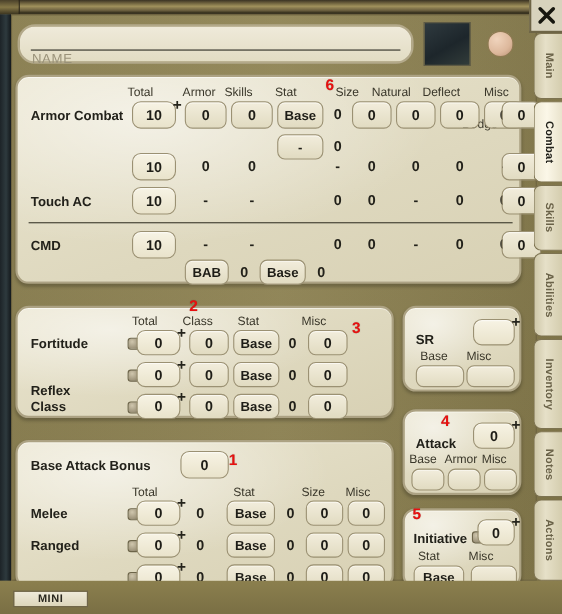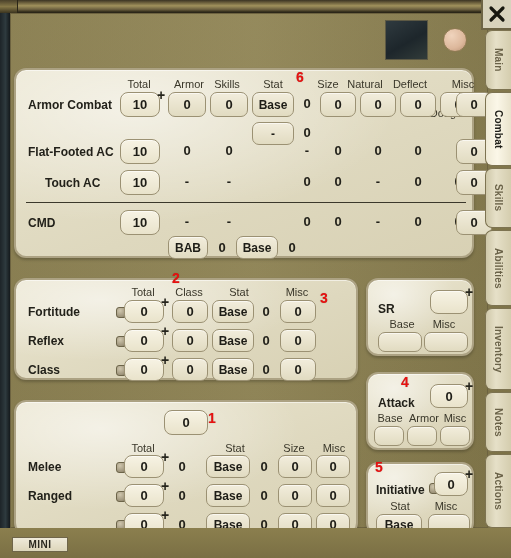--- a/index.html
+++ b/index.html
@@ -160,21 +160,20 @@
     font-size: 12px;
     font-weight: bold;
     color: #22211a;
     white-space: nowrap;
   }
   .colhdr {
     position: absolute;
     font-size: 11px;
     color: #3a372a;
     white-space: nowrap;
-    text-align: center;
   }
   .plain {
     position: absolute;
     font-size: 13px;
     font-weight: bold;
     color: #22211a;
     text-align: center;
     white-space: nowrap;
   }
 
@@ -230,21 +229,21 @@
   
   .minibar {
     position: absolute;
     left: 0; bottom: 0;
     width: 511px; height: 30px;
     background: linear-gradient(180deg,#8b7f4e 0%,#7a6f44 100%);
   }
   .minibtn {
     position: absolute;
     left: 12px; top: 537px;
-    width: 56px; height: 15px;
+    width: 68px; height: 15px;
     background-image: linear-gradient(180deg,#efeada 0%,#ddd6ba 100%);
     border: 1px solid #6f6549;
     display: flex; align-items: center; justify-content: center;
     font-size: 10px; font-weight: bold; color: #2a281f;
     letter-spacing: 0.5px;
     cursor: pointer;
   }
 </style>
 </head>
 <body>
@@ -281,20 +280,24 @@
     <div class="tab" style="top:362px;height:60px;">
         <span>Notes</span>
       </div>
     <div class="tab" style="top:424px;height:74px;">
         <span>Actions</span>
       </div>
   </div>
 
   <div class="frame"></div>
 
+  <div class="namefield">
+    <div class="rule"></div>
+    <div class="ph">NAME</div>
+  </div>
   <div class="portrait"></div>
   <div class="token"></div>
 
   <div class="panel" style="left:14px; top:68px; width:460px; height:190px;">
 
     <div class="colhdr" style="left:100px;  top:8px;  width:46px;">Total</div>
     <div class="colhdr" style="left:150px;  top:8px;  width:46px;">Armor</div>
     <div class="colhdr" style="left:188px;  top:8px;  width:46px;">Skills</div>
     <div class="colhdr" style="left:234px;  top:8px;  width:46px;">Stat</div>
     <div class="colhdr" style="left:289px;  top:8px;  width:46px;">Size</div>
@@ -312,32 +315,31 @@
     <div class="plain" style="left:281px; top:26px; width:20px;">0</div>
     <div class="box" style="left:304px; top:22px; width:36px; height:25px;">0</div>
     <div class="box" style="left:344px; top:22px; width:36px; height:25px;">0</div>
     <div class="box" style="left:384px; top:22px; width:36px; height:25px;">0</div>
     <div class="box" style="left:424px; top:22px; width:36px; height:25px;">0</div>
     <div class="box" style="left:446px; top:22px; width:36px; height:25px; left:440px;">0</div>
 
     <div class="box btn" style="left:236px; top:52px; width:42px; height:23px;">-</div>
     <div class="plain" style="left:281px; top:55px; width:20px;">0</div>
 
-    <div class="rowlabel" style="left:12px; top:75px;">Flat-Footed AC</div>
     <div class="box total" style="left:104px; top:69px; width:40px; height:25px;">10</div>
     <div class="plain" style="left:152px; top:73px; width:38px;">0</div>
     <div class="plain" style="left:194px; top:73px; width:38px;">0</div>
     <div class="plain" style="left:281px; top:73px; width:20px;">-</div>
     <div class="plain" style="left:304px; top:73px; width:36px;">0</div>
     <div class="plain" style="left:344px; top:73px; width:36px;">0</div>
     <div class="plain" style="left:384px; top:73px; width:36px;">0</div>
     <div class="plain" style="left:424px; top:73px; width:36px;">-</div>
     <div class="box" style="left:440px; top:69px; width:36px; height:25px;">0</div>
 
-    <div class="rowlabel" style="left:12px; top:106px;margin-left:17px;">Touch AC</div>
+    <div class="rowlabel" style="left:12px; top:106px;">Touch AC</div>
     <div class="box total" style="left:104px; top:100px; width:40px; height:25px;">10</div>
     <div class="plain" style="left:152px; top:104px; width:38px;">-</div>
     <div class="plain" style="left:194px; top:104px; width:38px;">-</div>
     <div class="plain" style="left:281px; top:104px; width:20px;">0</div>
     <div class="plain" style="left:304px; top:104px; width:36px;">0</div>
     <div class="plain" style="left:344px; top:104px; width:36px;">-</div>
     <div class="plain" style="left:384px; top:104px; width:36px;">0</div>
     <div class="plain" style="left:424px; top:104px; width:36px;">0</div>
     <div class="box" style="left:440px; top:100px; width:36px; height:25px;">0</div>
 
@@ -368,40 +370,41 @@
 
     <div class="rowlabel" style="left:12px; top:25px;">Fortitude</div>
     <div class="die" style="left:100px; top:27px;"></div>
     <div class="box total" style="left:108px; top:20px; width:40px; height:23px;">0</div>
     <div class="plus" style="left:145px; top:15px;">+</div>
     <div class="box" style="left:156px; top:20px; width:36px; height:23px;">0</div>
     <div class="box btn" style="left:196px; top:20px; width:42px; height:23px;">Base</div>
     <div class="plain" style="left:240px; top:24px; width:20px;">0</div>
     <div class="box" style="left:264px; top:20px; width:36px; height:23px;">0</div>
 
-    <div class="rowlabel" style="left:12px; top:54px;">Reflex</div>
+    <div class="rowlabel" style="left:12px; top:68px;">Reflex</div>
     <div class="die" style="left:100px; top:56px;"></div>
     <div class="box total" style="left:108px; top:49px; width:40px; height:23px;">0</div>
     <div class="plus" style="left:145px; top:44px;">+</div>
     <div class="box" style="left:156px; top:49px; width:36px; height:23px;">0</div>
     <div class="box btn" style="left:196px; top:49px; width:42px; height:23px;">Base</div>
     <div class="plain" style="left:240px; top:53px; width:20px;">0</div>
     <div class="box" style="left:264px; top:49px; width:36px; height:23px;">0</div>
 
     <div class="rowlabel" style="left:12px; top:83px;">Class</div>
     <div class="die" style="left:100px; top:85px;"></div>
     <div class="box total" style="left:108px; top:78px; width:40px; height:23px;">0</div>
     <div class="plus" style="left:145px; top:73px;">+</div>
     <div class="box" style="left:156px; top:78px; width:36px; height:23px;">0</div>
     <div class="box btn" style="left:196px; top:78px; width:42px; height:23px;">Base</div>
     <div class="plain" style="left:240px; top:82px; width:20px;">0</div>
     <div class="box" style="left:264px; top:78px; width:36px; height:23px;">0</div>
   </div>
 
   <div class="panel" style="left:14px; top:400px; width:344px; height:135px;">
+    <div class="rowlabel" style="left:12px; top:14px;">Base Attack Bonus</div>
     <div class="box total" style="left:148px; top:8px; width:44px; height:25px;">0</div>
 
     <div class="colhdr" style="left:104px; top:40px; width:46px;">Total</div>
     <div class="colhdr" style="left:196px; top:40px; width:46px;">Stat</div>
     <div class="colhdr" style="left:258px; top:40px; width:40px;">Size</div>
     <div class="colhdr" style="left:298px; top:40px; width:40px;">Misc</div>
 
     <div class="rowlabel" style="left:12px; top:58px;">Melee</div>
     <div class="die" style="left:100px; top:60px;"></div>
     <div class="box total" style="left:108px; top:53px; width:40px; height:23px;">0</div>

